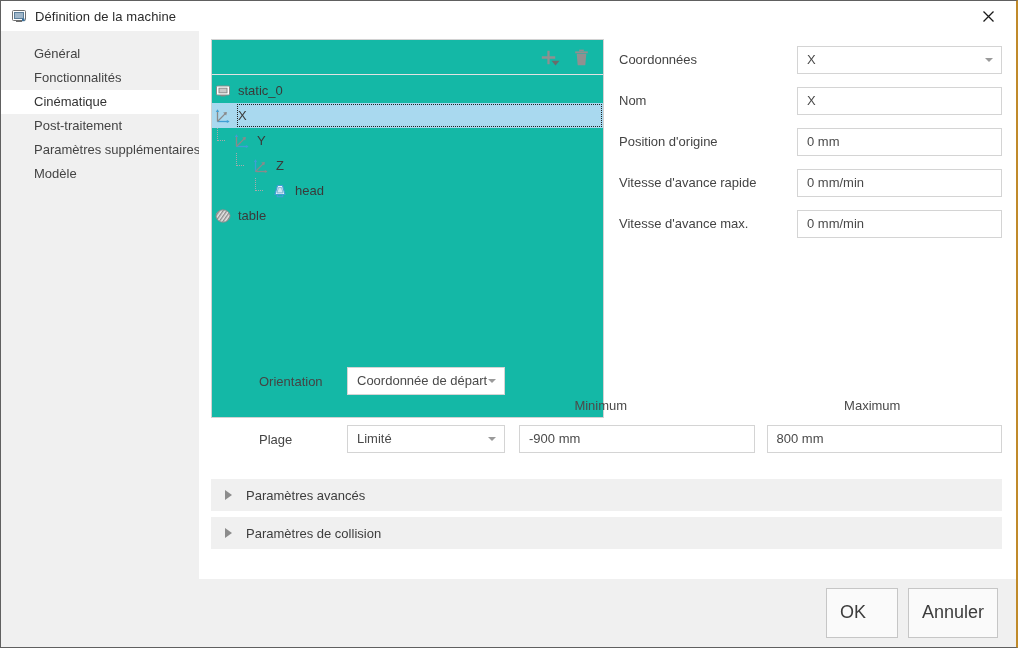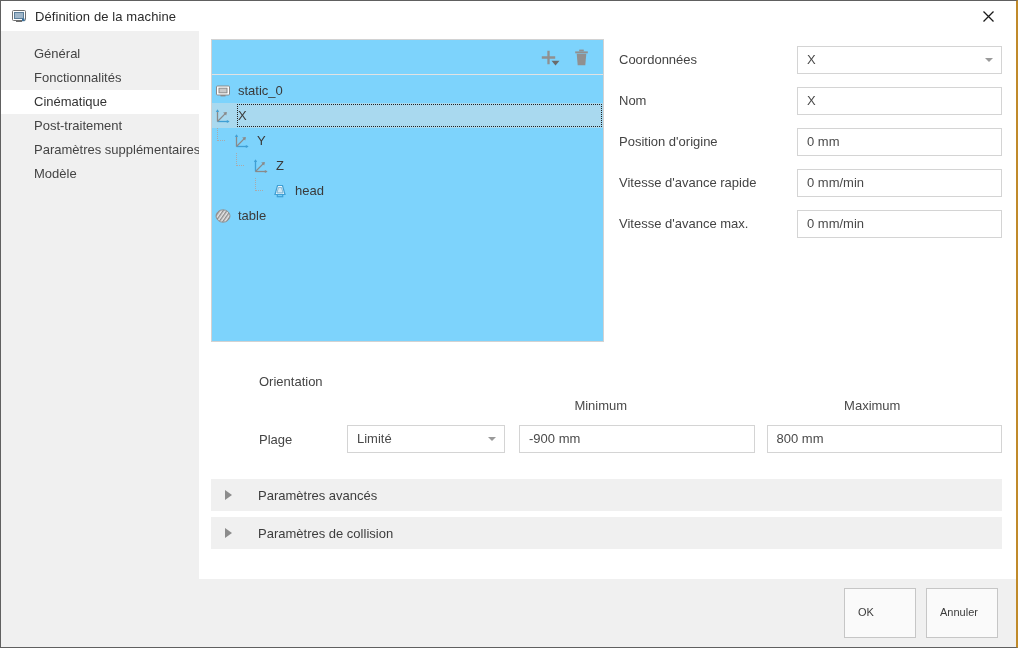--- a/index.html
+++ b/index.html
@@ -94,24 +94,24 @@
   #content {
     flex: 1 1 auto;
     background: #ffffff;
     position: relative;
   }
 
   
   #tree-panel {
     position: absolute;
     left: 12px; top: 8px;
-    width: 393px; height: 303px;
+    width: 393px; height: 379px;
     border: 1px solid #d2d2d2;
     box-sizing: border-box;
-    background: #7dd3fc;
+    background: #14b8a6;
   }
   #tree-toolbar {
     height: 35px;
     border-bottom: 1px solid #e2e2e2;
     display: flex;
     align-items: center;
     justify-content: flex-end;
     padding-right: 9px;
     box-sizing: border-box;
   }
@@ -276,21 +276,20 @@
     left: 12px; top: 448px;
     right: 14px;
   }
   .acc {
     height: 32px;
     background: #f0f0f0;
     display: flex;
     align-items: center;
     margin-bottom: 6px;
     cursor: pointer;
-    gap: 12px;
   }
   .acc-tri {
     width: 0; height: 0;
     margin: 0 14px 0 14px;
     border-top: 5px solid transparent;
     border-bottom: 5px solid transparent;
     border-left: 7px solid #8c8c8c;
     flex: 0 0 auto;
   }
   .acc-label { font-size: 13px; color: #3d3d3d; }
@@ -303,21 +302,21 @@
     display: flex;
     align-items: center;
     justify-content: flex-end;
     padding-right: 18px;
   }
   .fbtn {
     min-width: 44px;
     height: 26px;
     border: 1px solid #c6c6c6;
     background: #fafafa;
-    font-size: 11px;
+    font-size: 18px;
     color: #3c3c3c;
     font-family: "Liberation Sans", sans-serif;
     padding: 11px 13px;
     margin-left: 10px;
     cursor: pointer;
     line-height: 24px;
   }
 </style>
 </head>
 <body>
@@ -513,20 +512,24 @@
             <div class="inp">0 mm/min</div>
           </div>
         </div>
 
       </div>
 
       <div id="block-orient">
 
         <div class="orow">
           <div class="olabel">Orientation</div>
+          <div class="osel">
+            <div class="inp sel">Coordonnée de départ</div>
+            <span class="caret-sm"></span>
+          </div>
         </div>
 
         <div id="hdr-row">
           <div class="hdr-spacer"></div>
           <div class="hdr-spacer2"></div>
           <div class="hdr-cell min">Minimum</div>
           <div class="hdr-cell">Maximum</div>
         </div>
 
         <div class="orow">

